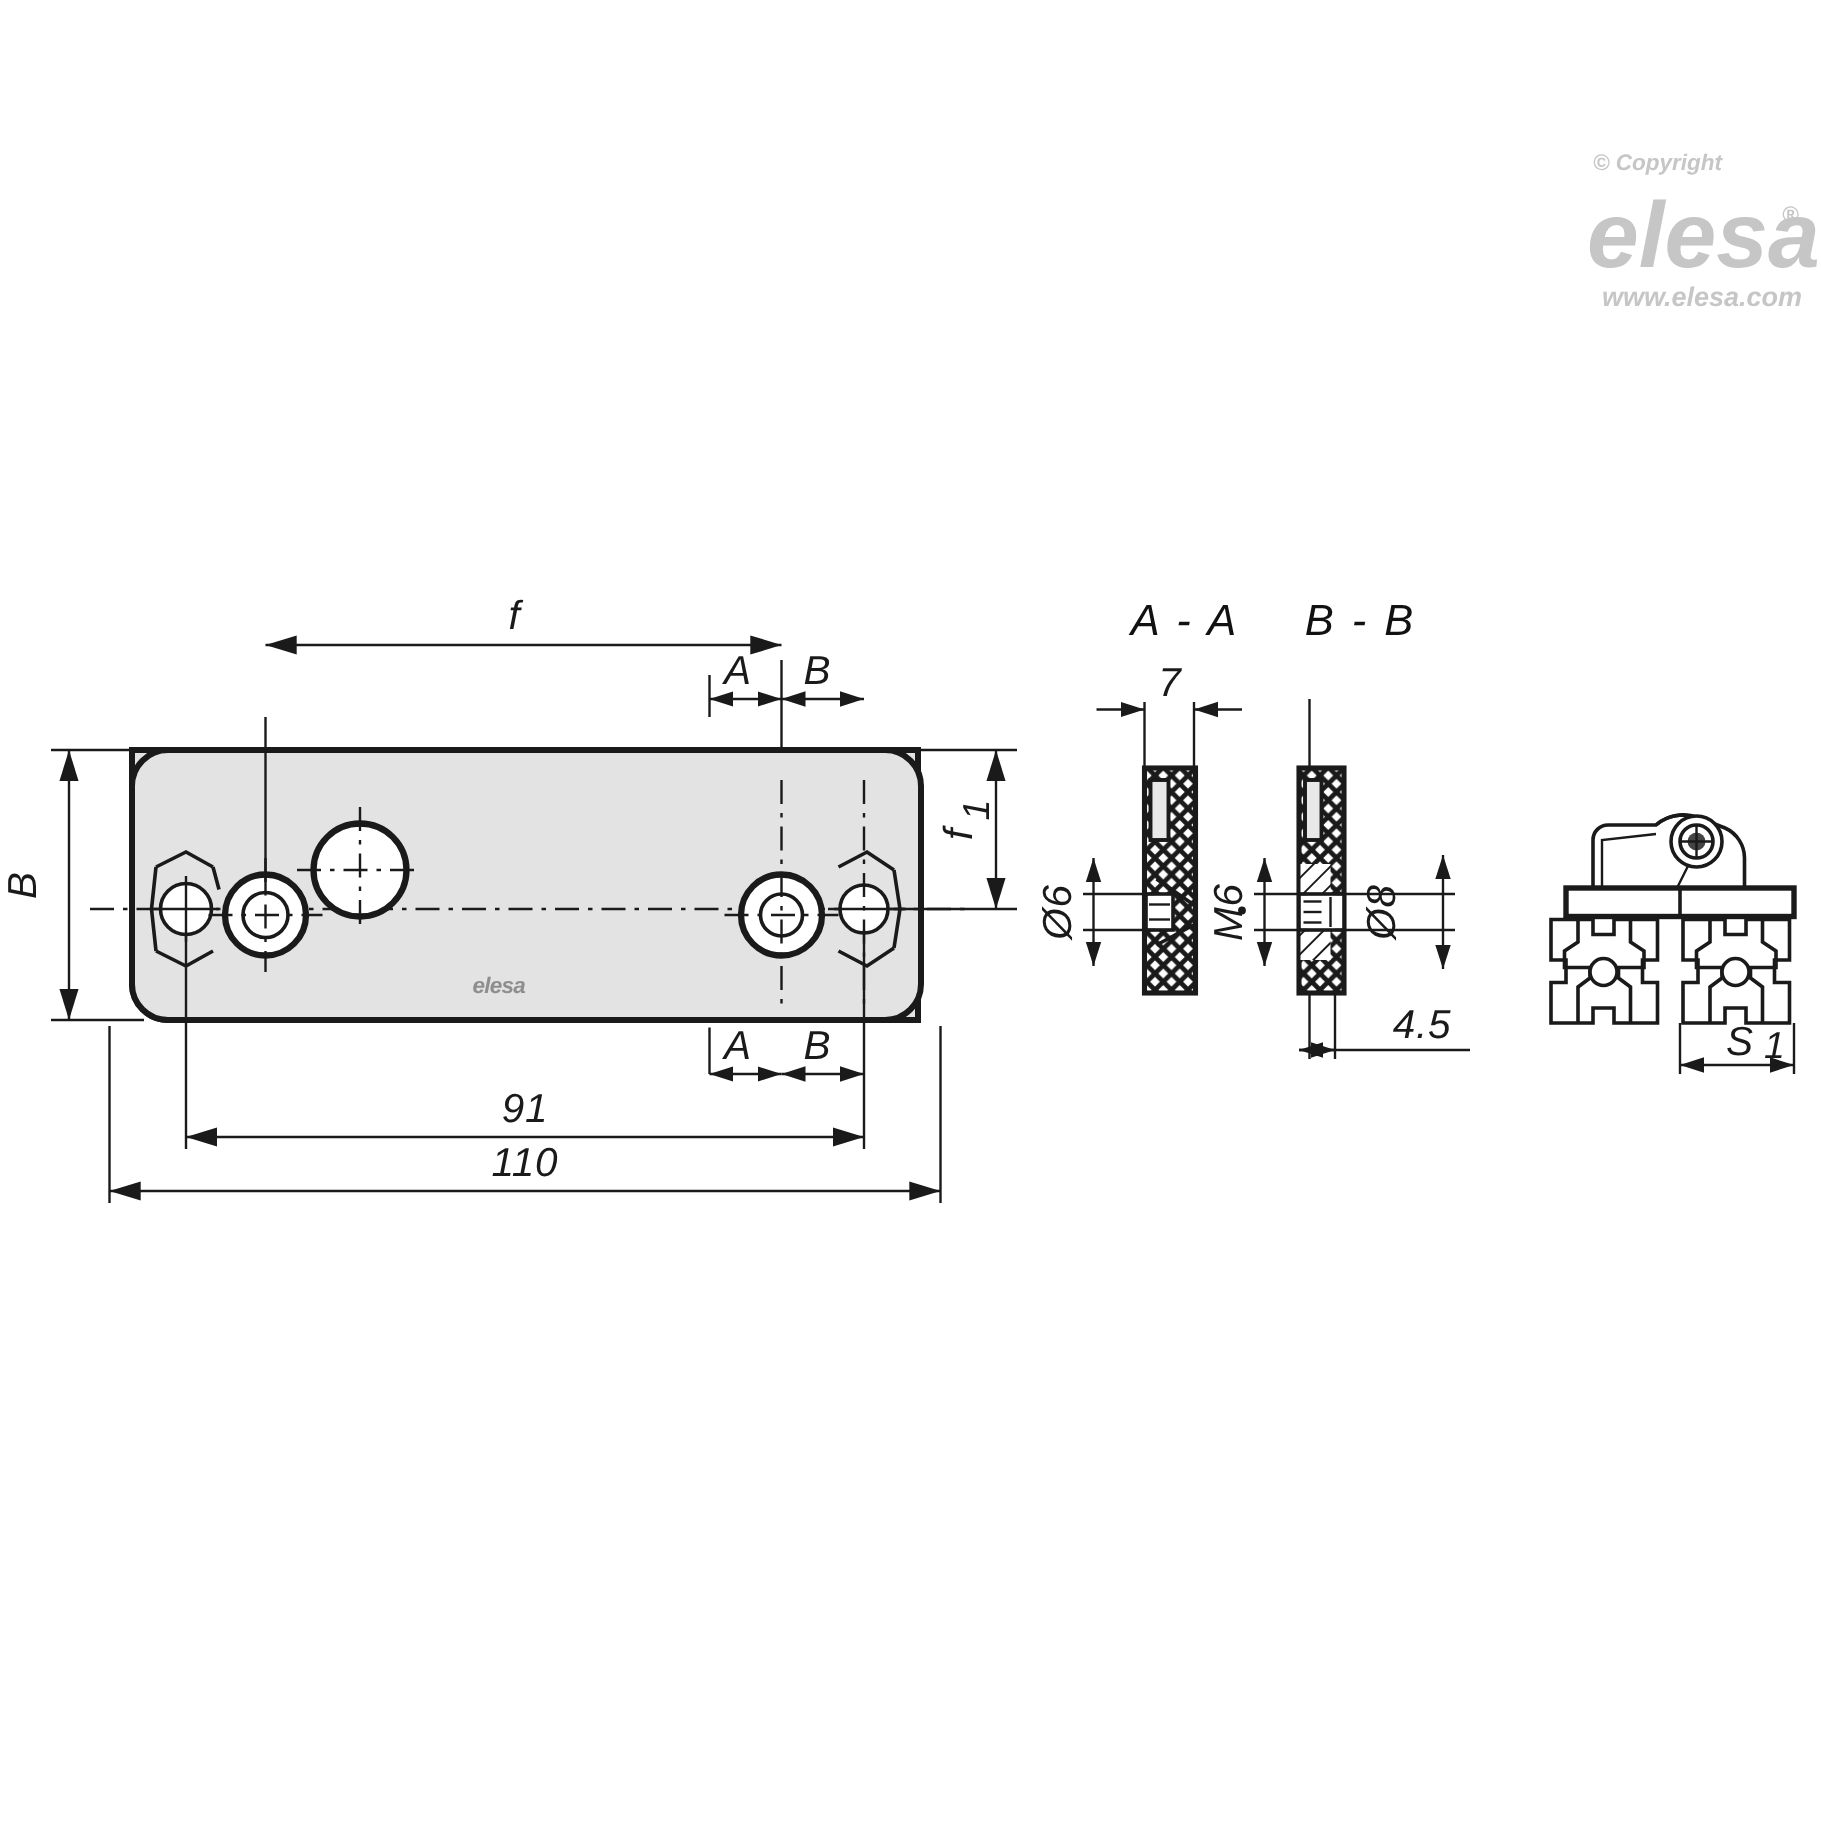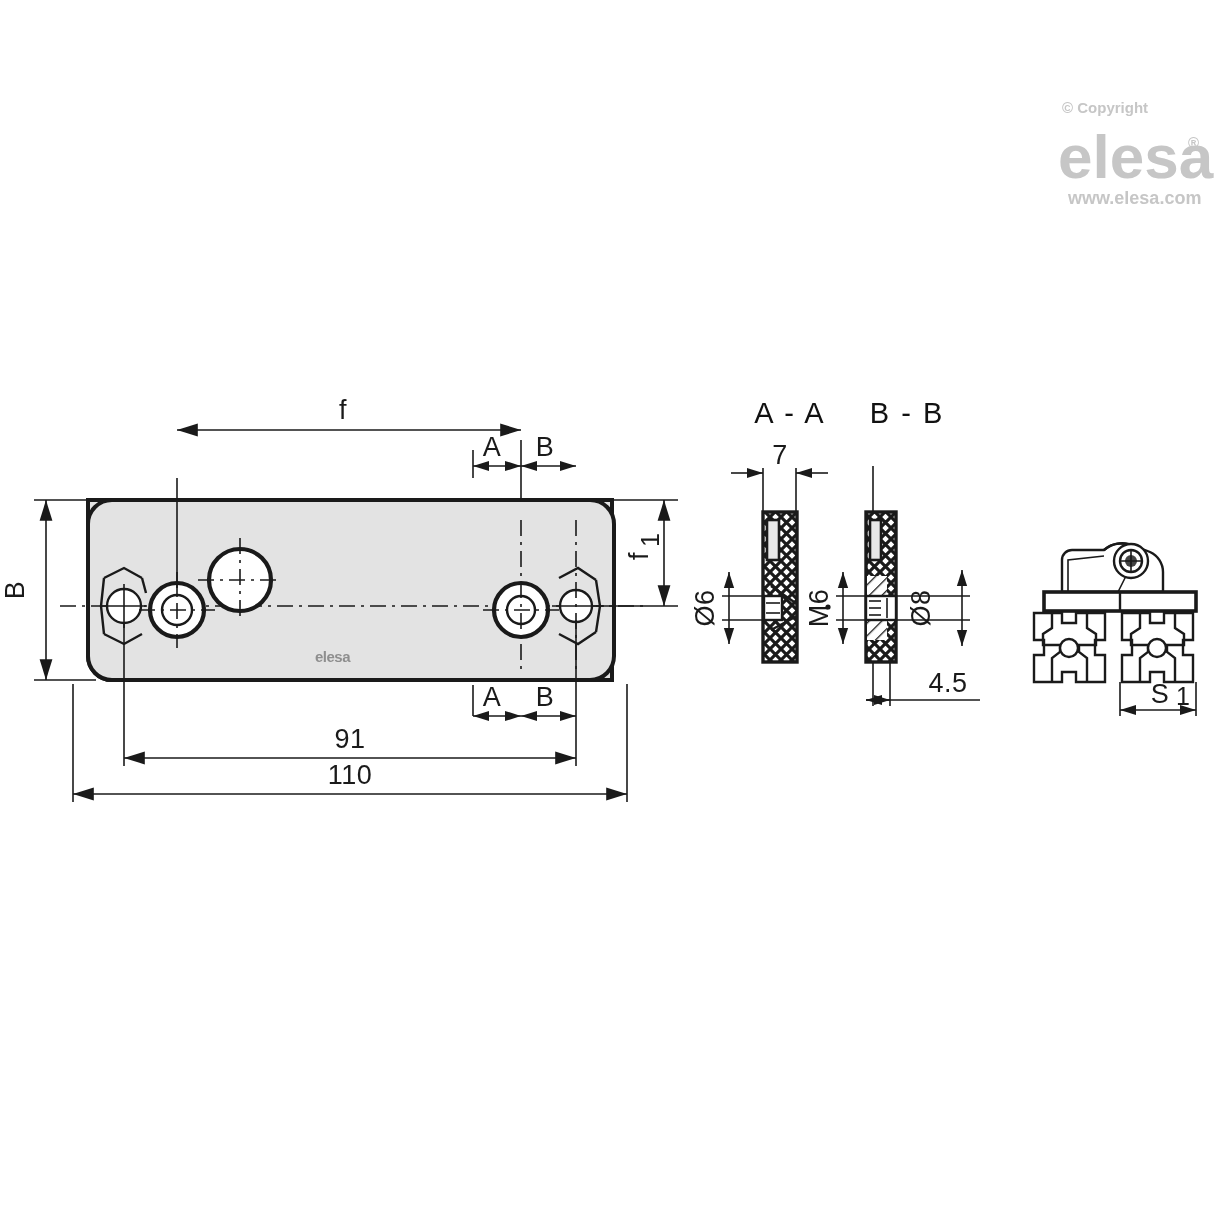--- a/index.html
+++ b/index.html
@@ -9,20 +9,21 @@
   }
   body {
     font-family: "Liberation Sans", sans-serif;
   }
   #page {
     position: relative;
     width: 1214px;
     height: 1214px;
     background: #ffffff;
     overflow: hidden;
+    font-style: italic;
   }
   #drawing {
     position: absolute;
     left: 0;
     top: 0;
     width: 1214px;
     height: 1214px;
   }
   .dim-text {
     font-family: "Liberation Sans", sans-serif;

